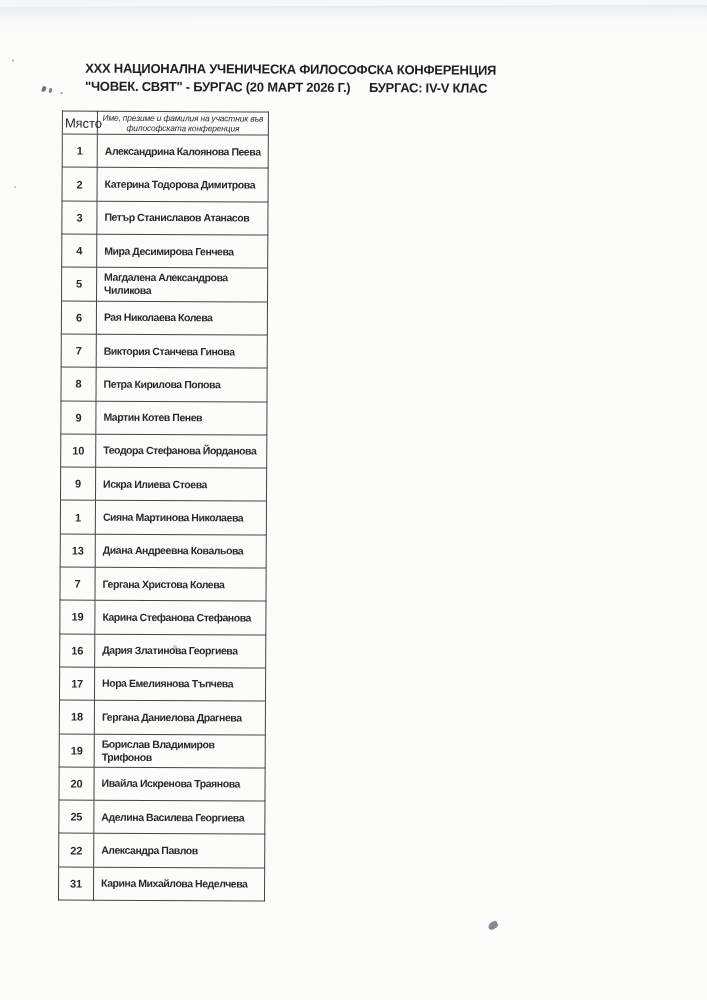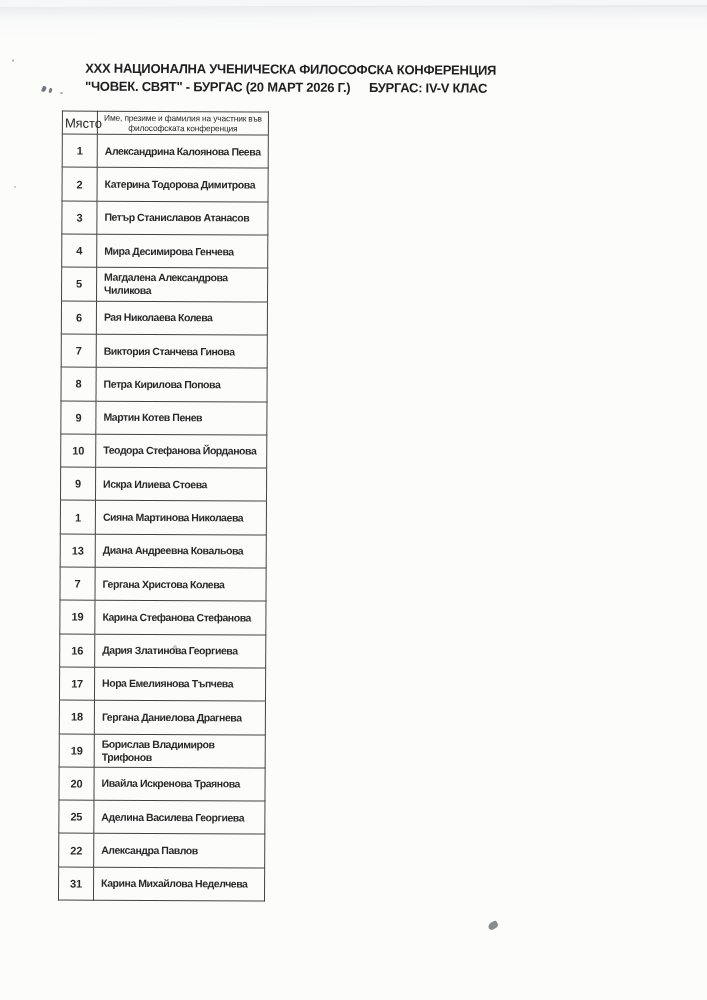--- a/index.html
+++ b/index.html
@@ -91,21 +91,21 @@
     font-size: 13px;
     letter-spacing: -0.1px;
   }
   th.name-h {
     width: 171px;
     font-size: 8.4px;
     letter-spacing: -0.15px;
     line-height: 1.2;
     text-align: center;
   }
-  th.name-h span { display: block; white-space: nowrap; }
+  th.name-h span { display: block; white-space: nowrap; font-style: italic; }
   .participants td {
     height: 33.3px;
     font-weight: 700;
   }
   td.col-place {
     text-align: center;
     font-size: 11px;
     letter-spacing: -0.2px;
   }
   td.col-name {

